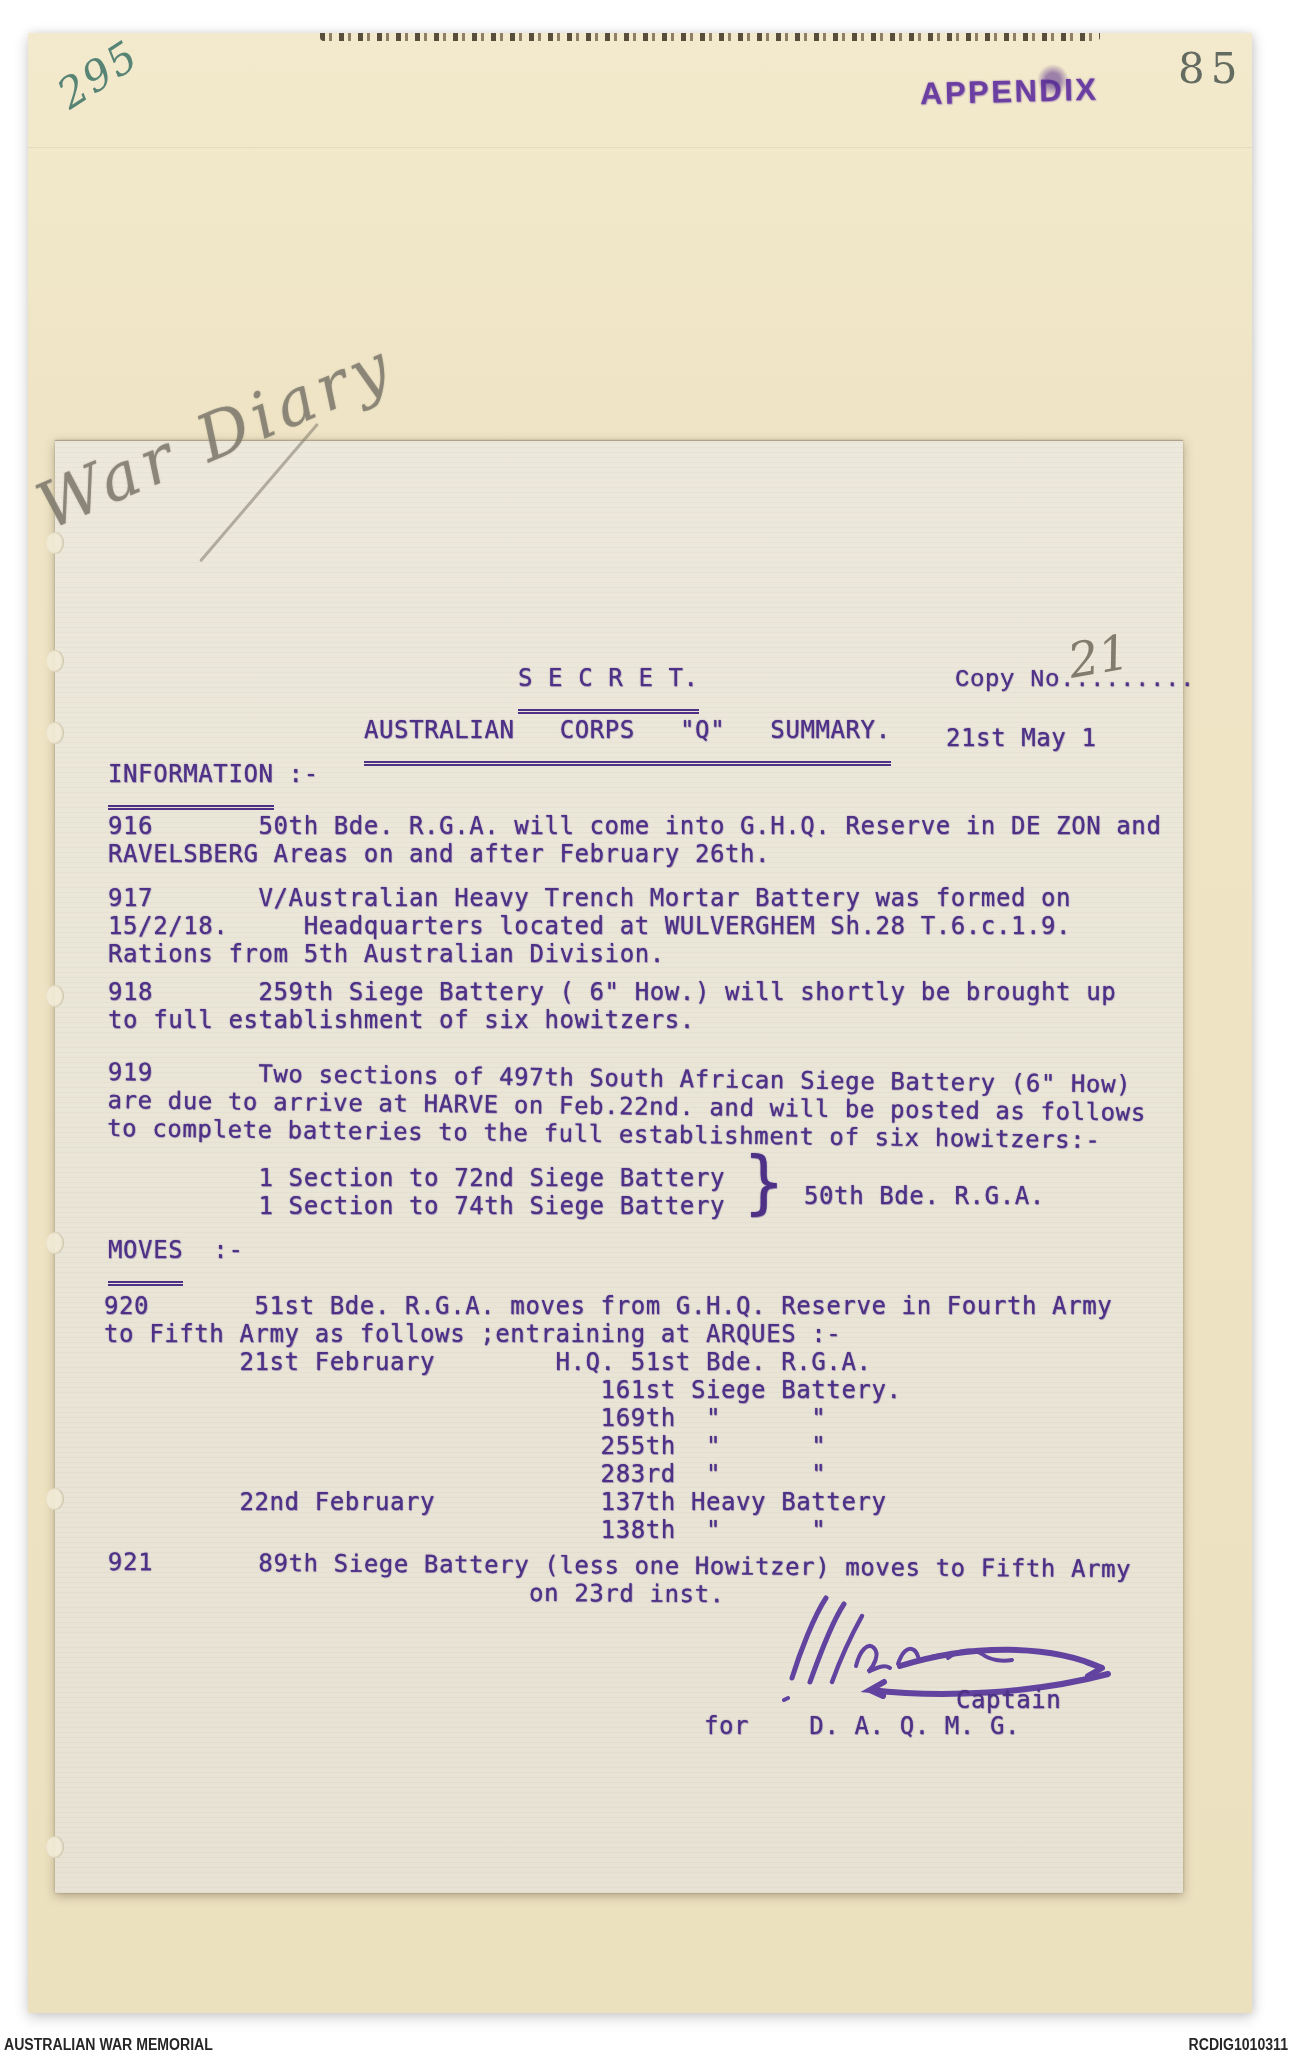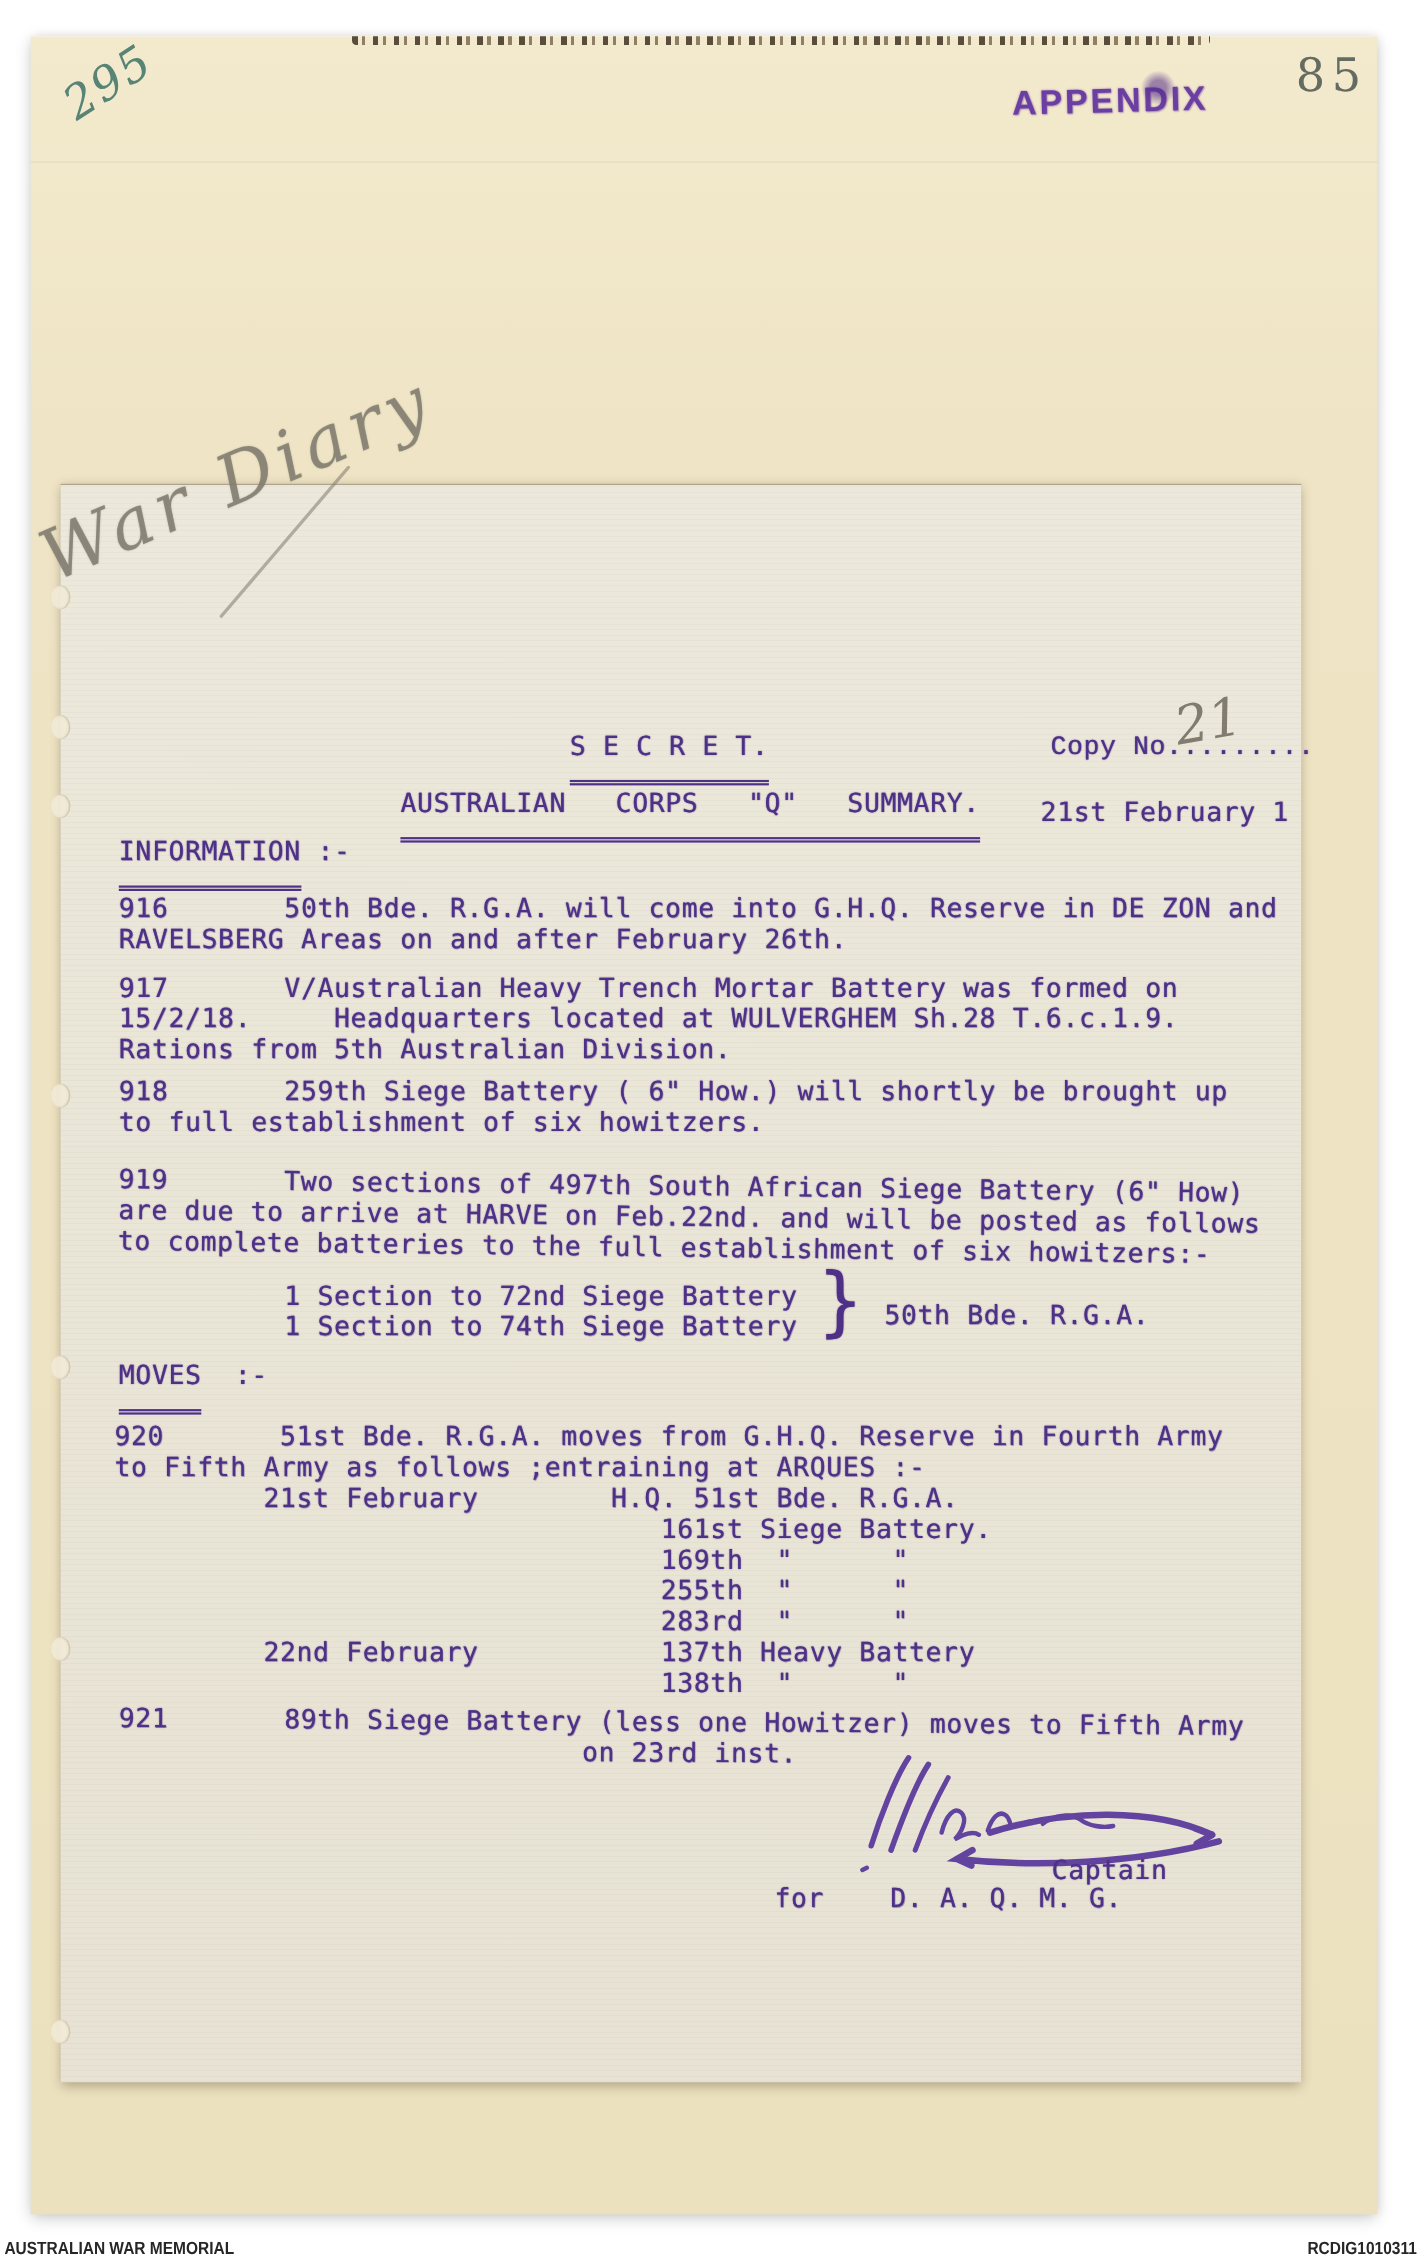--- a/index.html
+++ b/index.html
@@ -99,21 +99,21 @@
   <div class="abs edge-notch" style="top:1488px"></div>
   <div class="abs edge-notch" style="top:1836px"></div>
 
   <div class="abs war-diary-note">War Diary</div>
   <div class="abs war-diary-flourish"></div>
   <div class="abs copy-no-pencil">21</div>
 
   <div class="abs typed h-secret"><span class="ud">S E C R E T.</span></div>
   <div class="abs typed h-copy">Copy No.........</div>
   <div class="abs typed h-title"><span class="ud">AUSTRALIAN   CORPS   "Q"   SUMMARY.</span></div>
-  <div class="abs typed h-date">21st February 1</div>
+  <div class="abs typed h-date">21st May 1</div>
 
   <div class="abs typed h-info"><span class="ud">INFORMATION</span><span> :-</span></div>
   <div class="abs typed p916">916       50th Bde. R.G.A. will come into G.H.Q. Reserve in DE ZON and
 RAVELSBERG Areas on and after February 26th.</div>
   <div class="abs typed p917">917       V/Australian Heavy Trench Mortar Battery was formed on
 15/2/18.     Headquarters located at WULVERGHEM Sh.28 T.6.c.1.9.
 Rations from 5th Australian Division.</div>
   <div class="abs typed p918">918       259th Siege Battery ( 6" How.) will shortly be brought up
 to full establishment of six howitzers.</div>
   <div class="abs typed p919">919       Two sections of 497th South African Siege Battery (6" How)

